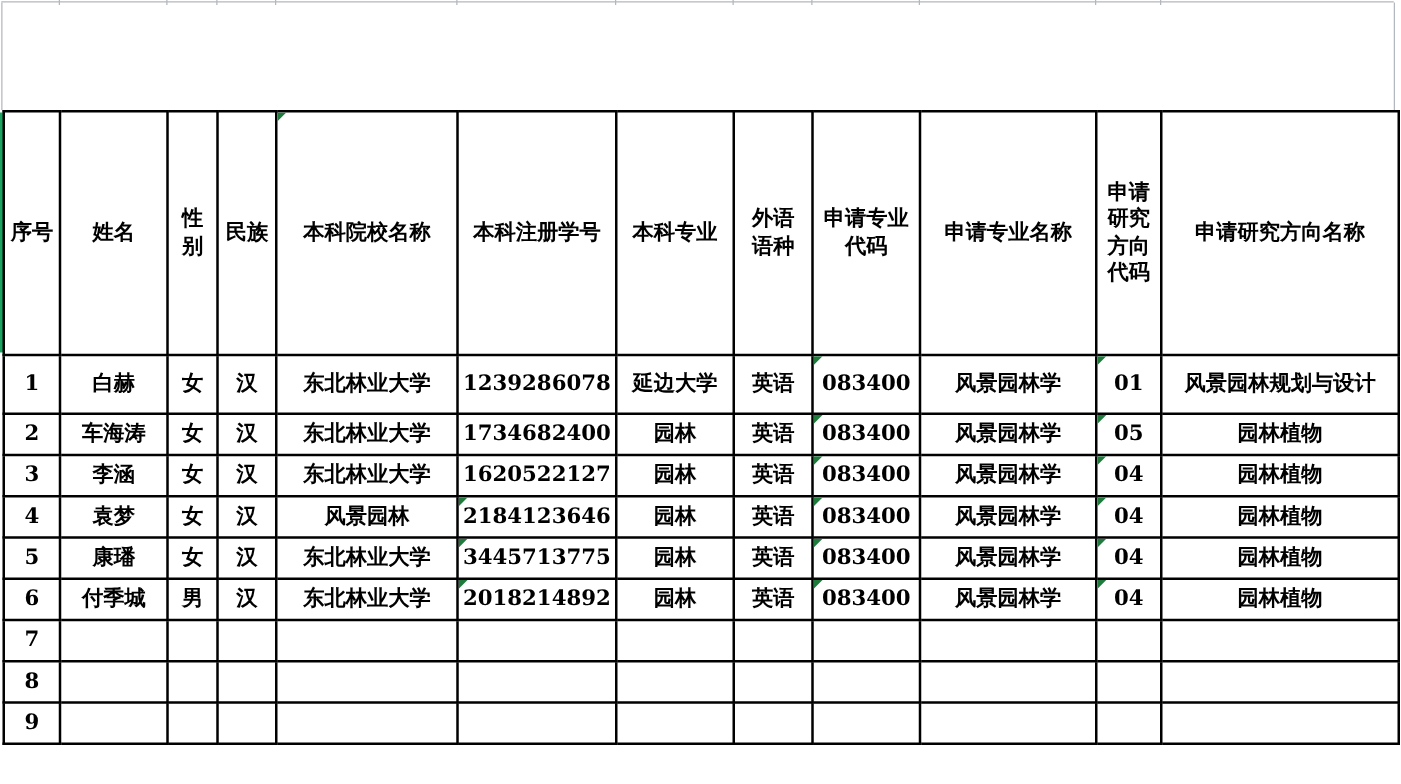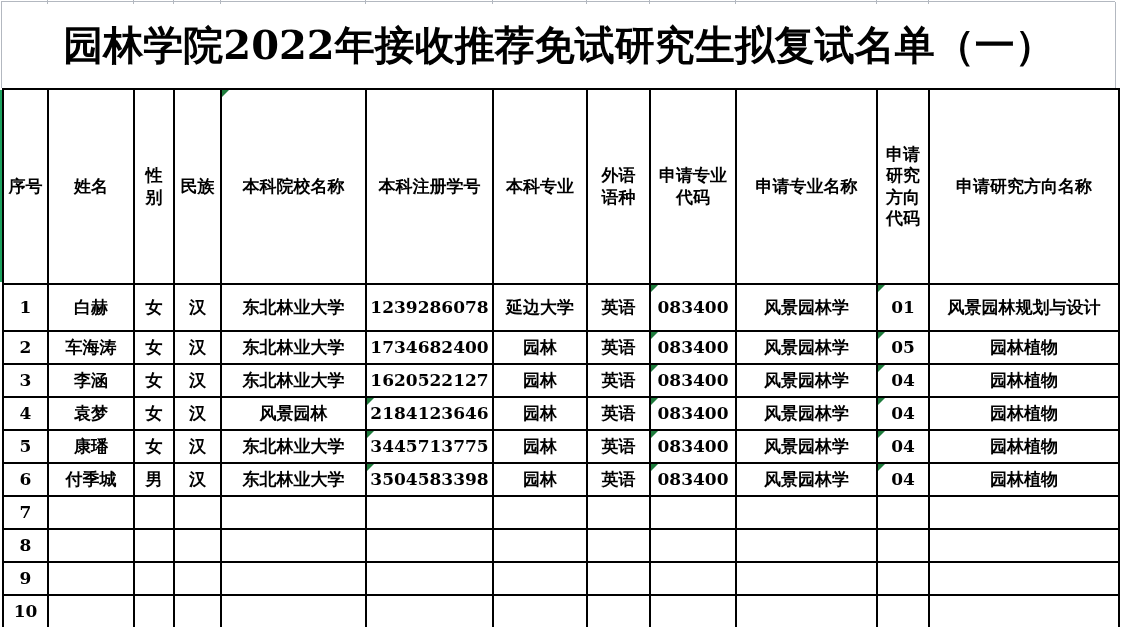--- a/index.html
+++ b/index.html
@@ -81,23 +81,20 @@
       <div class="tick" style="left: 220px;"></div>
       <div class="tick" style="left: 365px;"></div>
       <div class="tick" style="left: 492px;"></div>
       <div class="tick" style="left: 586px;"></div>
       <div class="tick" style="left: 649px;"></div>
       <div class="tick" style="left: 735px;"></div>
       <div class="tick" style="left: 876px;"></div>
       <div class="tick" style="left: 928px;"></div>
     </div>
 
-  <div class="title-row">
-    <span class="title-text">园林学院2022年接收推荐免试研究生拟复试名单（一）</span>
-  </div>
 
   <div class="green-bar"></div>
 
   <table class="sheet">
     <colgroup>
       <col style="width:45px">
         <col style="width:86px">
         <col style="width:40px">
         <col style="width:47px">
       <col style="width:145px">
@@ -201,21 +198,21 @@
           <td>风景园林学</td>
           <td class="gt">04</td>
           <td>园林植物</td>
         </tr>
         <tr>
           <td>6</td>
           <td>付季城</td>
           <td>男</td>
           <td>汉</td>
           <td>东北林业大学</td>
-          <td class="gt">3504583398</td>
+          <td class="gt">2018214892</td>
           <td>园林</td>
           <td>英语</td>
           <td class="gt">083400</td>
           <td>风景园林学</td>
           <td class="gt">04</td>
           <td>园林植物</td>
         </tr>
         <tr>
           <td>7</td>
           <td></td>
@@ -239,34 +236,20 @@
           <td></td>
           <td></td>
           <td></td>
           <td></td>
           <td></td>
           <td></td>
           <td></td>
         </tr>
         <tr>
           <td>9</td>
-          <td></td>
-          <td></td>
-          <td></td>
-          <td></td>
-          <td></td>
-          <td></td>
-          <td></td>
-          <td></td>
-          <td></td>
-          <td></td>
-          <td></td>
-        </tr>
-        <tr>
-          <td>10</td>
           <td></td>
           <td></td>
           <td></td>
           <td></td>
           <td></td>
           <td></td>
           <td></td>
           <td></td>
           <td></td>
           <td></td>

